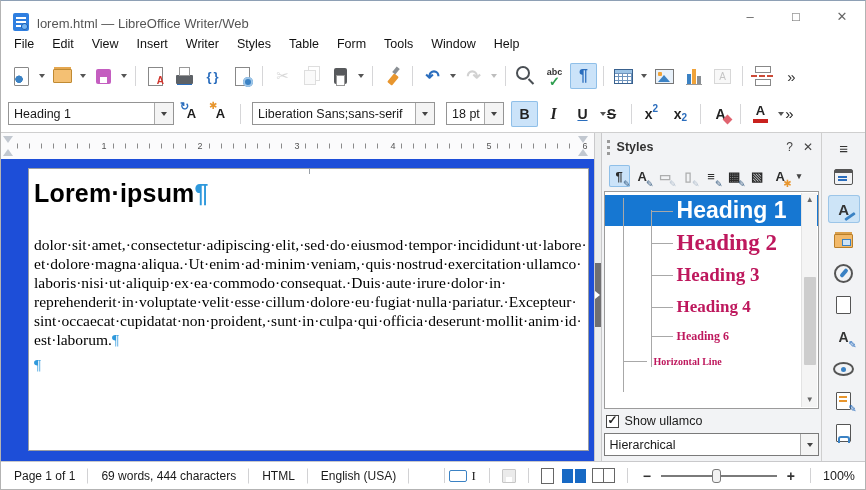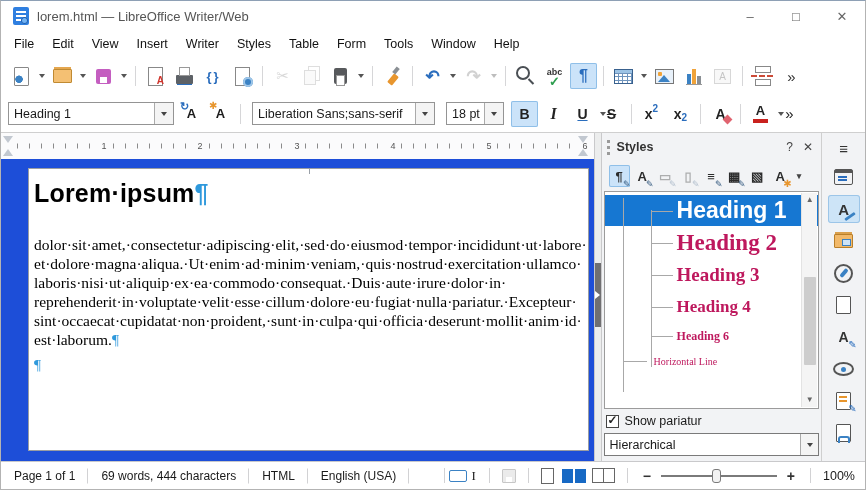--- a/index.html
+++ b/index.html
@@ -1,21 +1,21 @@
 <!DOCTYPE html>
 <html><head>
 <meta charset="utf-8">
 <style>
 *{box-sizing:border-box;margin:0;padding:0}
 html,body{background:#e9e9e9}
 .app{position:relative;width:866px;height:490px;background:#fff;overflow:hidden;
   font-family:"Liberation Sans",sans-serif;color:#1a1a1a;
   border:1px solid #b3b3b3;border-top:1px solid #8ea0b5}
 
-.titlebar{height:30px;display:flex;align-items:center}
+.titlebar{height:30px;display:flex;align-items:flex-end}
 .appicon{width:16px;height:18px;margin:0 8px 0 12px;border-radius:2px;background:#2f7fe0;position:relative}
 .appicon::before{content:"";position:absolute;left:3px;top:4px;width:10px;height:2px;background:#fff;box-shadow:0 4px 0 #fff,0 8px 0 #fff}
 .appicon::after{content:"";position:absolute;right:1px;bottom:1px;width:7px;height:7px;border-radius:50%;background:#73b3f2;box-shadow:inset 0 0 0 1px #1c5fb3}
 .wintitle{font-size:13px;color:#555}
 .wincontrols{margin-left:auto;display:flex;height:100%}
 .winbtn{width:46px;height:100%;display:flex;align-items:center;justify-content:center;font-size:13px;color:#666}
 
 .menubar{height:26px;display:flex;align-items:center;padding-left:4px}
 .menu-item{padding:3px 9px;font-size:12.5px;color:#111}
 
@@ -135,21 +135,21 @@
 .slabel{font-family:"Liberation Serif",serif;font-weight:bold;color:#be185d}
 .s-h1{height:31px;background:#1677d2}
 .s-h1 .slabel{font-family:"Liberation Sans",sans-serif;font-size:23px;color:#fff}
 .s-h2{height:33px}.s-h2 .slabel{font-size:23px}
 .s-h3{height:32px}.s-h3 .slabel{font-size:19px}
 .s-h4{height:31px}.s-h4 .slabel{font-size:17px}
 .s-h5{height:30px}.s-h5 .slabel{font-size:14.5px}
 .s-h6{height:28px}.s-h6 .slabel{font-size:12px}
 .s-hl{height:22px;padding-left:49px}
 .s-hl::before{left:18px;width:24px}
-.s-hl .slabel{font-size:10px;font-weight:normal}
+.s-hl .slabel{font-size:10px;font-weight:bold}
 .scrollbar{position:absolute;top:1px;right:1px;bottom:1px;width:16px;background:#f4f4f4;border-left:1px solid #e3e3e3;display:flex;flex-direction:column;align-items:center}
 .sb-arrow{font-size:8px;color:#666;line-height:14px}
 .sb-thumb{position:absolute;top:84px;width:12px;height:88px;background:#cdcdcd;left:2px;border-radius:1px}
 .sb-arrow.dn{position:absolute;bottom:0}
 .prevrow{height:24px;display:flex;align-items:center;flex:none;padding-left:2px}
 .cbx{width:13px;height:13px;border:1px solid #444;background:#fff;margin-right:6px;position:relative}
 .cbx::after{content:"✓";position:absolute;left:1px;top:-3px;font-size:12px;font-weight:bold;color:#222}
 .prevlabel{font-size:12.5px}
 .hsel{height:23px;border:1px solid #7a7a7a;background:#fff;display:flex;align-items:center;margin-bottom:5px;flex:none}
 .hsel-text{flex:1;font-size:12.5px;padding-left:5px}
@@ -485,21 +485,21 @@
         <div class="vg vg1"></div>
         <div class="vg vg2"></div>
         <div class="scrollbar">
           <span class="sb-arrow">▲</span>
           <span class="sb-thumb"></span>
           <span class="sb-arrow dn">▼</span>
         </div>
       </div>
       <div class="prevrow">
         <span class="cbx"></span>
-        <span class="prevlabel">Show pariatur</span>
+        <span class="prevlabel">Show ullamco</span>
       </div>
       <div class="hsel">
         <span class="hsel-text">Hierarchical</span>
         <span class="hsel-arr"></span>
       </div>
     </div>
 
     <div class="tabbar">
       <div class="tb-menu">≡</div>
       <div class="ti t-props"></div>

